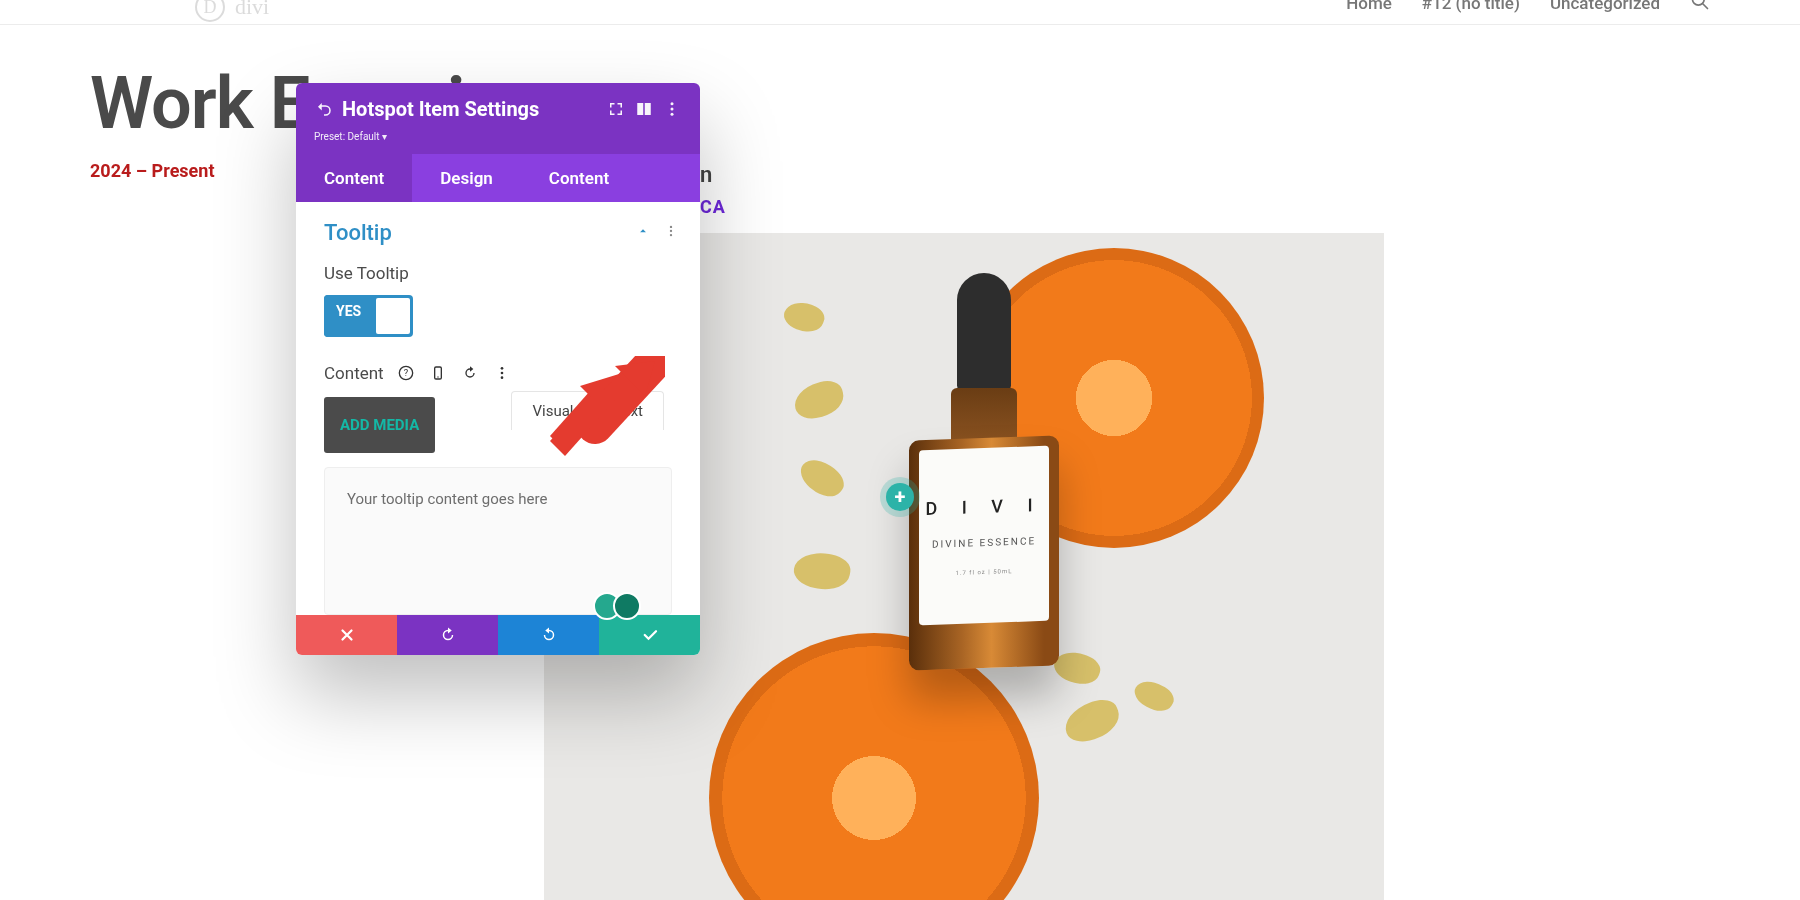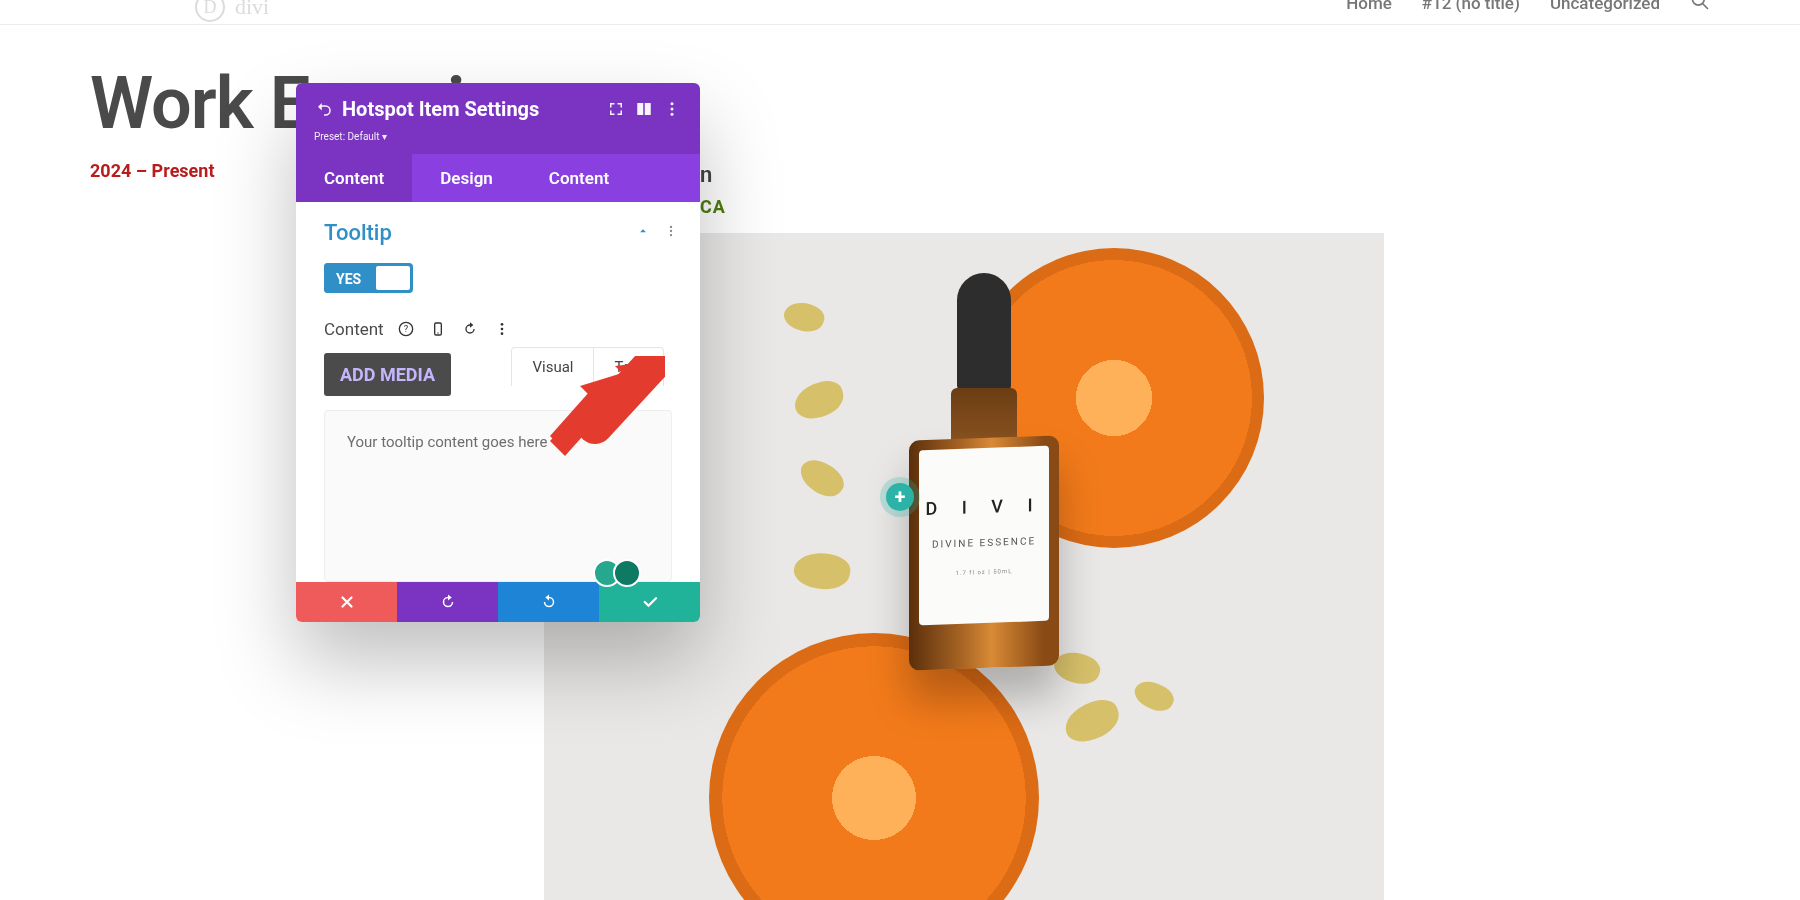--- a/index.html
+++ b/index.html
@@ -12,21 +12,21 @@
   .logo-text { font-family: Georgia, serif; font-size: 22px; color: #b9b9b9; margin-top: -10px;}
   .topbar-right { display: flex; align-items: center; gap: 30px; font-weight: 500; margin-top: -18px; }
   .nav-item { color: #777; }
   .search-icon svg { width: 20px; height: 20px; stroke: #777; fill: none; stroke-width: 2; }
 
   
   .page { position: relative; padding: 36px 90px; }
   .page-title { font-size: 72px; font-weight: 600; color: #4a4a4a; letter-spacing: -1px; }
   .date-range { position: absolute; left: 90px; top: 160px; font-weight: 700; color: #b91c1c; font-size: 18px; }
   .location-line { position: absolute; left: 700px; top: 162px; font-size: 22px; font-weight: 600; color: #444; }
-  .location-sub { position: absolute; left: 700px; top: 196px; font-size: 18px; font-weight: 700; color: #4d7c0f; letter-spacing: 1px; }
+  .location-sub { position: absolute; left: 700px; top: 196px; font-size: 18px; font-weight: 700; color: #6d28d9; letter-spacing: 1px; }
 
   
   .hero { position: absolute; left: 544px; top: 233px; width: 840px; height: 667px; background: #e9e8e6; overflow: hidden; }
   .orange-slice { position: absolute; border-radius: 50%; background: radial-gradient(circle at 50% 50%, #ffb15a 0 18%, #f27a1a 18% 65%, #dc6b15 65% 72%, #f3c28e 72% 80%, #e7dac2 80% 100%); }
   .slice1 { width: 300px; height: 300px; left: 420px; top: 15px; }
   .slice2 { width: 330px; height: 330px; left: 165px; top: 400px; }
   .bottle { position: absolute; left: 335px; top: 40px; width: 210px; height: 400px; }
   .bottle-cap { position: absolute; left: 78px; top: 0; width: 54px; height: 120px; background: #2d2d2d; border-radius: 28px 28px 8px 8px; }
   .bottle-neck { position: absolute; left: 72px; top: 115px; width: 66px; height: 55px; background: linear-gradient(#6a3d14, #8a5220); border-radius: 6px 6px 0 0; }
   .bottle-body { position: absolute; left: 30px; top: 165px; width: 150px; height: 230px; background: linear-gradient(90deg,#5a2f0b,#a86424 35%,#d88a36 55%,#8a4a15 90%); border-radius: 10px; box-shadow: 0 30px 40px rgba(0,0,0,.25); transform: skewY(-2deg); }
@@ -54,32 +54,32 @@
   .modal-tabs .tab.active { background: #7b33c2; }
 
   .modal-body { background: #fff; }
   .section-head { display: flex; align-items: center; justify-content: space-between; padding: 18px 22px 12px 28px; }
   .section-head .label { color: #2f8fc6; font-size: 22px; font-weight: 500; }
   .section-head .right { display: flex; align-items: center; gap: 14px; }
   .chev svg, .kebab svg { width: 14px; height: 14px; fill: #2f8fc6; }
   .kebab svg { fill: #888; }
   .field-block { padding: 6px 28px 20px 28px; }
   .field-label { font-size: 17px; color: #4b4b4b; margin-bottom: 12px; }
-  .toggle { display: inline-flex; border-radius: 4px; overflow: hidden; background: #2f8fc6; height: 30px; }
+  .toggle { display: inline-flex; border-radius: 4px; overflow: hidden; background: #2f8fc6; height: 42px; }
   .toggle .pill-text { background: #2f8fc6; color: #fff; font-weight: 700; font-size: 14px; padding: 8px 12px; }
   .toggle .pill-knob { width: 34px; background: #fff; margin: 3px; border-radius: 2px; }
   .content-label-row { display: flex; align-items: center; gap: 12px; padding: 6px 28px; font-size: 17px; color: #4b4b4b; }
   .content-label-row .mini { width: 20px; height: 20px; display: flex; align-items: center; justify-content: center; cursor: pointer; }
   .content-label-row .mini svg { width: 16px; height: 16px; fill: #333; }
   .content-area { padding: 8px 28px 0 28px; position: relative; }
-  .add-media { background: #4b4b4b; color: #c4b5fd; font-weight: 700; font-size: 18px; padding: 11px 16px; border-radius: 3px; display: inline-block; cursor: pointer; }
+  .add-media { background: #4b4b4b; color: #14b8a6; font-weight: 700; font-size: 15px; padding: 19px 16px; border-radius: 3px; display: inline-block; cursor: pointer; }
   .editor-tabs { position: absolute; right: 36px; top: 2px; display: flex; background: #fff; border: 1px solid #e5e5e5; border-bottom: none; border-radius: 4px 4px 0 0; overflow: hidden; }
   .editor-tabs .etab { padding: 10px 20px; font-size: 15px; color: #444; cursor: pointer; }
   .editor-tabs .etab + .etab { border-left: 1px solid #e5e5e5; }
-  .editor-box { margin-top: 14px; border: 1px solid #eee; background: #fafafa; border-radius: 4px; height: 172px; padding: 22px; font-size: 15px; color: #6e6e6e; position: relative; }
+  .editor-box { margin-top: 14px; border: 1px solid #eee; background: #fafafa; border-radius: 4px; height: 148px; padding: 22px; font-size: 15px; color: #6e6e6e; position: relative; }
   .save-bubbles { position: absolute; right: 30px; bottom: -6px; display: flex; gap: -6px; }
   .bubble { width: 28px; height: 28px; border-radius: 50%; border: 2px solid #fff; }
   .bubble.g1 { background: #25a88e; }
   .bubble.g2 { background: #0f7a63; margin-left: -8px; }
 
   .modal-footer { display: flex; height: 40px; }
   .modal-footer .fbtn { flex: 1; display: flex; align-items: center; justify-content: center; cursor: pointer; }
   .fbtn svg { width: 18px; height: 18px; fill: #fff; }
   .fbtn.red { background: #ef5a5a; }
   .fbtn.purple { background: #7b33c2; }
@@ -188,20 +188,21 @@
               <path d="M7 14l5-5 5 5z"></path>
             </svg></span>
         <span class="kebab"><svg viewBox="0 0 24 24">
               <circle cx="12" cy="5" r="2"></circle>
               <circle cx="12" cy="12" r="2"></circle>
               <circle cx="12" cy="19" r="2"></circle>
             </svg></span>
       </span>
     </div>
     <div class="field-block">
+      <div class="field-label">Use Tooltip</div>
       <div class="toggle">
         <span class="pill-text">YES</span>
         <span class="pill-knob"></span>
       </div>
     </div>
     <div class="content-label-row">
       <span>Content</span>
       <span class="mini">
           <svg viewBox="0 0 24 24">
             <circle cx="12" cy="12" r="10" fill="none" stroke="#333" stroke-width="2"></circle>

